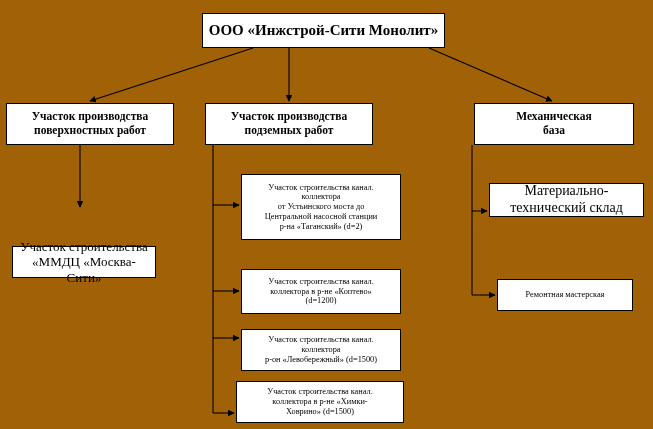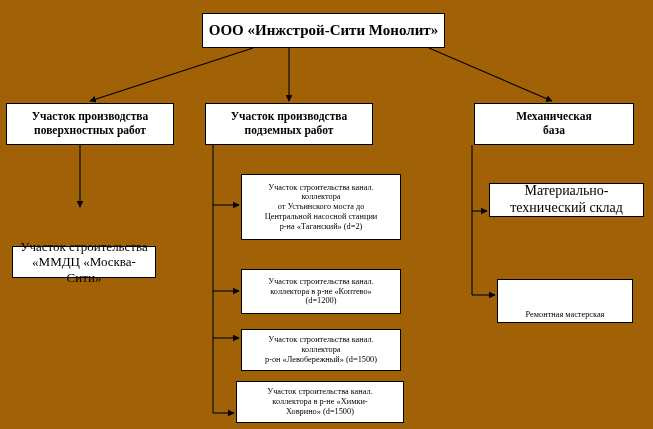--- a/index.html
+++ b/index.html
@@ -87,23 +87,22 @@
   #node-himki {
     left: 236px; top: 381px; width: 168px; height: 42px;
     font-size: 8.3px;
   }
   
   #node-warehouse {
     left: 489px; top: 183px; width: 155px; height: 34px;
     font-size: 14px;
   }
   #node-workshop {
-    left: 497px; top: 279px; width: 136px; height: 44px;
+    left: 497px; top: 279px; width: 136px; height: 32px;
     font-size: 8.3px;
-    align-items: flex-end;
   }
 </style>
 </head>
 <body>
 
 <div id="canvas">
 
   <svg class="connectors" viewBox="0 0 653 429" xmlns="http://www.w3.org/2000/svg">
     <defs>
       <marker id="arrow" viewBox="0 0 10 10" refX="9" refY="5" markerWidth="6" markerHeight="6" orient="auto-start-reverse">

